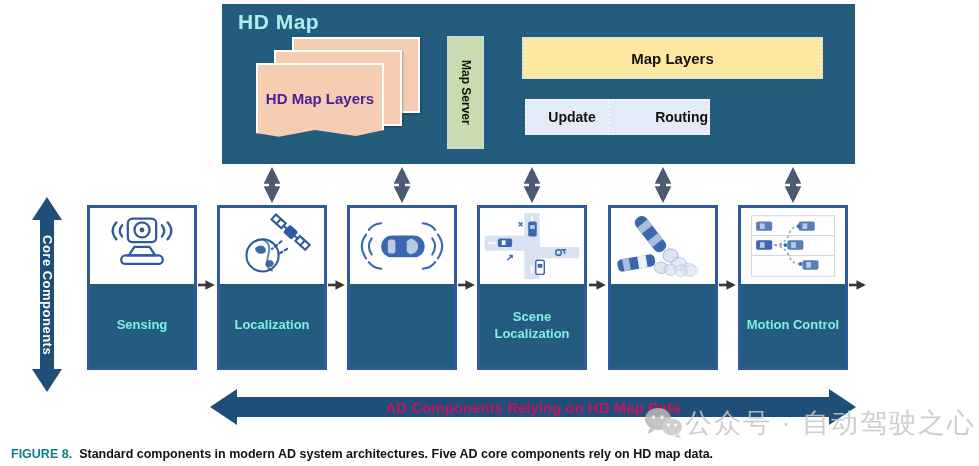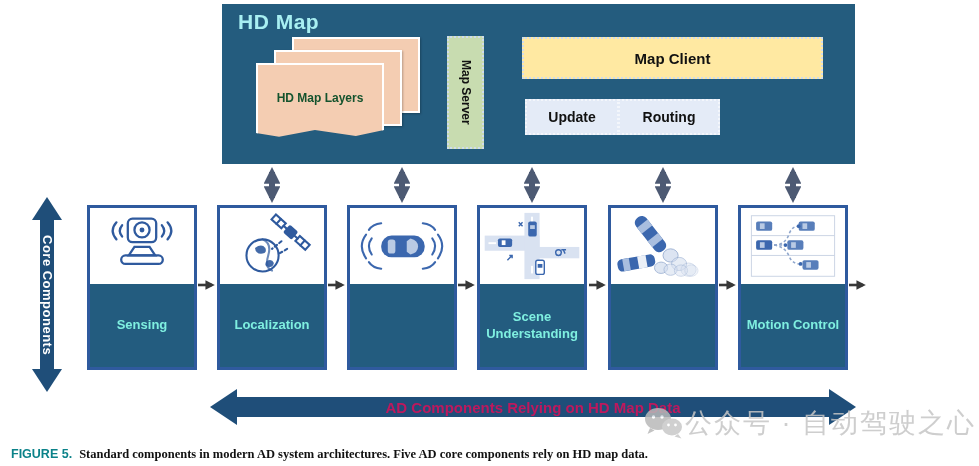--- a/index.html
+++ b/index.html
@@ -10,34 +10,34 @@
   .hdmap { position:absolute; left:215px; top:4px; width:633px; height:160px;
            background:var(--hd-map-bg); }
   .hdmap-title { position:absolute; left:16px; top:6px; font-size:21px; font-weight:bold;
                  color:var(--hd-map-title-text); letter-spacing:.5px; }
   .doc { position:absolute; width:128px; height:76px; background:var(--layers-peach);
          border:2px solid #fff; box-shadow:1px 1px 2px rgba(0,0,0,.25); }
   .doc1 { left:34px; top:59px; z-index:3; display:flex; align-items:center; justify-content:center;
           clip-path:polygon(0 0,100% 0,100% 88%,78% 96%,46% 88%,18% 97%,0 92%); }
   .doc2 { left:52px; top:46px; z-index:2; }
   .doc3 { left:70px; top:33px; z-index:1; }
-  .doc1 span { font-size:12px; font-weight:bold; color:#14532d; padding-bottom:6px; }
+  .doc1 span { font-size:15px; font-weight:bold; color:#4c1d95; padding-bottom:6px; }
   .server { position:absolute; left:225px; top:32px; width:37px; height:113px;
             background:var(--map-server-green); border:2px dotted #cfdcec;
             display:flex; align-items:center; justify-content:center; }
   .server span { writing-mode:vertical-rl; font-size:12px; font-weight:bold; color:#111; }
   .client { position:absolute; left:300px; top:33px; width:301px; height:42px;
             background:var(--map-client-yellow); border:2px dotted #cfdcec;
             display:flex; align-items:center; justify-content:center;
             font-size:15px; font-weight:bold; color:#111; }
   .sub { position:absolute; top:95px; height:36px; background:var(--sub-box-bg);
          border:2px dotted #f3f6fb; display:flex; align-items:center; justify-content:center;
          font-size:14px; font-weight:bold; color:#111; }
   .sub-update  { left:303px; width:94px; }
-  .sub-routing { left:396px; width:102px; }
+  .sub-routing { left:386px; width:102px;justify-content:flex-end; }
   .sub-tiling  { left:514px; width:88px; font-size:13px; }
 
   
   .comp { position:absolute; top:205px; width:110px; height:165px;
           border:3px solid var(--component-border); background:var(--component-label-bg); }
   .comp-icon { height:76px; background:#fff; display:flex; align-items:center; justify-content:center; overflow:hidden; }
   .comp-label { height:83px; display:flex; align-items:center; justify-content:center; text-align:center;
                 color:var(--component-label-text); font-size:13px; font-weight:bold; line-height:1.3; padding:0 4px; }
 
   
@@ -52,21 +52,21 @@
                   color:#be185d; font-size:15px; font-weight:bold; z-index:5; }
 
   
   .watermark { position:absolute; left:636px; top:405px; display:flex; align-items:center; gap:2px;
                z-index:6; opacity:.85; }
   .watermark .wm-text { font-size:27px; color:var(--watermark-gray); letter-spacing:2px; }
 
   
   .caption { position:absolute; left:4px; top:447px; width:970px; font-size:12.5px; }
   .caption .fig { color:var(--caption-teal); font-weight:bold; margin-right:7px; }
-  .caption .txt { color:#111; font-weight:bold;font-family:Liberation Serif, serif; }
+  .caption .txt { color:#111; font-weight:bold; }
 </style>
 </head>
 <body>
 
 <div class="stage">
 
   <svg class="overlay" viewBox="0 0 979 466" xmlns="http://www.w3.org/2000/svg">
     <defs>
       <marker id="mw" viewBox="0 0 10 10" refX="7" refY="5" markerWidth="4" markerHeight="4" orient="auto-start-reverse">
           <path d="M0 0L10 5L0 10z" fill="#fff"></path>
@@ -120,21 +120,21 @@
     <div class="hdmap-title">HD Map</div>
     <div class="doc doc3"></div>
     <div class="doc doc2"></div>
     <div class="doc doc1">
       <span>HD Map Layers</span>
     </div>
     <div class="server">
       <span>Map Server</span>
     </div>
     <div class="client">
-      <span>Map Client</span>
+      <span>Map Layers</span>
     </div>
     <div class="sub sub-update">
       <span>Update</span>
     </div>
     <div class="sub sub-routing">
       <span>Routing</span>
     </div>
   </div>
 
   <div class="core-label">
@@ -214,21 +214,21 @@
         <rect x="48" y="11" width="9" height="16" rx="2" fill="#3B67AE"></rect>
         <rect x="50" y="15" width="5" height="4" fill="#B9CAE4"></rect>
         <rect x="56" y="52" width="9" height="15" rx="2" fill="#fff" stroke="#3B67AE" stroke-width="1.5"></rect>
         <rect x="58" y="56" width="5" height="4" fill="#3B67AE"></rect>
         <circle cx="80" cy="44" r="3" fill="none" stroke="#3B67AE" stroke-width="1.5"></circle>
         <path d="M83 41 l5 0 M85 41 l2 4" stroke="#3B67AE" stroke-width="1.5" fill="none"></path>
         <path d="M38 12 l4 4 M38 16 l4-4" stroke="#3B67AE" stroke-width="1.5"></path>
         <path d="M26 52 l5-5 M28 47 l3 0 l0 3" stroke="#3B67AE" stroke-width="1.5" fill="none"></path>
       </svg>
     </div>
-    <div class="comp-label">Scene Understanding</div>
+    <div class="comp-label">Scene Localization</div>
   </div>
 
   <div class="comp" style="left:601px">
     <div class="comp-icon">
       <svg width="100" height="70" viewBox="0 0 104 74">
         <g transform="rotate(52 40 26)">
           <rect x="16" y="19" width="44" height="14" rx="6" fill="#3B67AE"></rect>
           <rect x="24" y="19" width="8" height="14" fill="#A9BEDF"></rect>
           <rect x="42" y="19" width="8" height="14" fill="#A9BEDF"></rect>
         </g>
@@ -286,16 +286,16 @@
       <path d="M7 22 l-2.5 6 l7-3.5 z" fill="#B9B9B9"></path>
       <ellipse cx="29" cy="21" rx="10" ry="8.5" fill="#C8C8C8"></ellipse>
       <circle cx="25.5" cy="19" r="1.4" fill="#fff"></circle>
         <circle cx="32.5" cy="19" r="1.4" fill="#fff"></circle>
       <path d="M35 28 l3.5 4.5 l-7-2 z" fill="#C8C8C8"></path>
     </svg>
     <span class="wm-text">公众号 · 自动驾驶之心</span>
   </div>
 
   <div class="caption">
-    <span class="fig">FIGURE 5.</span><span class="txt">Standard components in modern AD system architectures. Five AD core components rely on HD map data.</span>
+    <span class="fig">FIGURE 8.</span><span class="txt">Standard components in modern AD system architectures. Five AD core components rely on HD map data.</span>
   </div>
 
 </div>
 
 </body></html>

